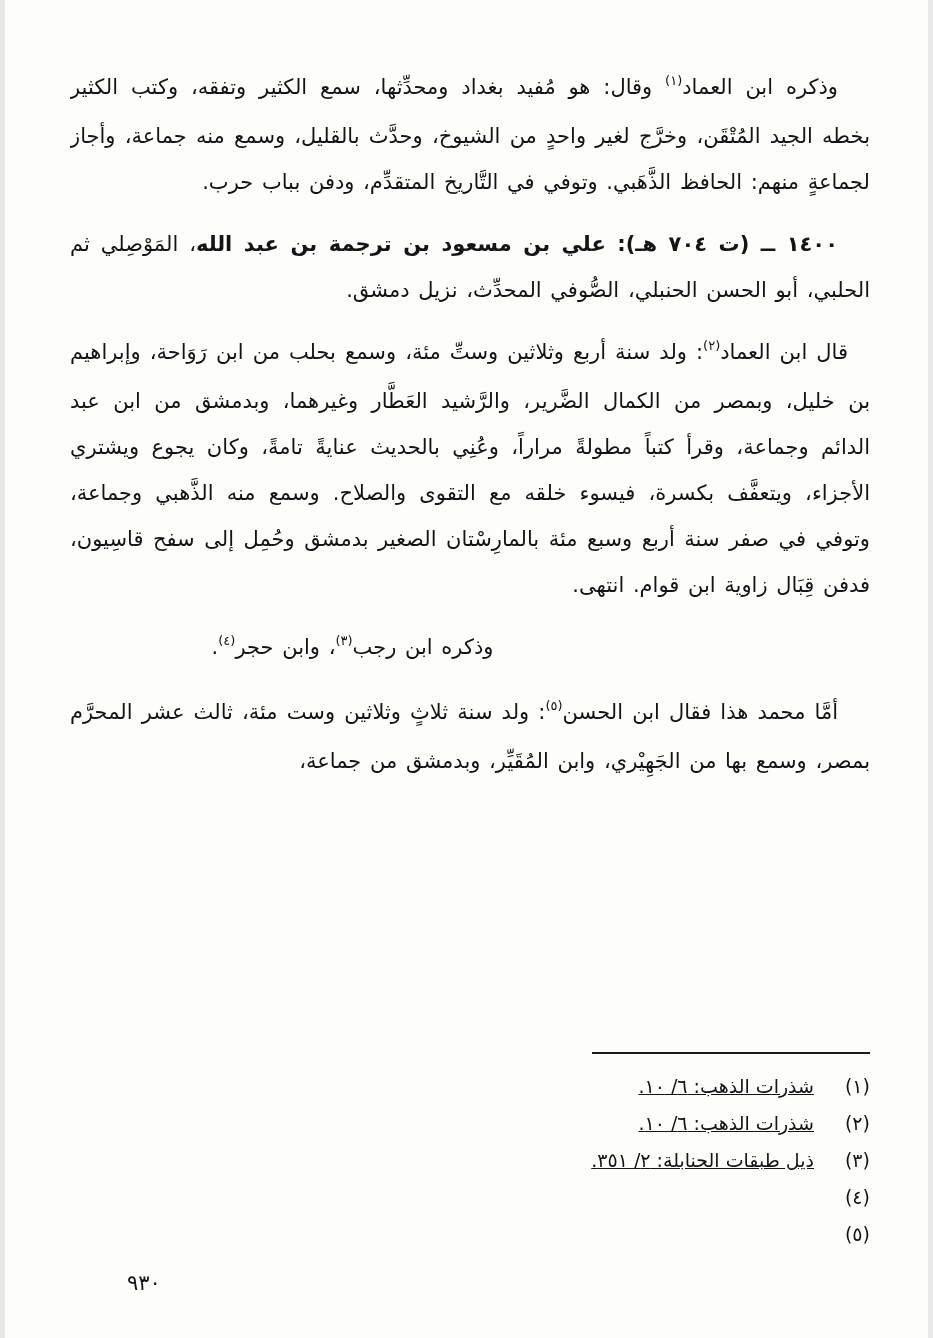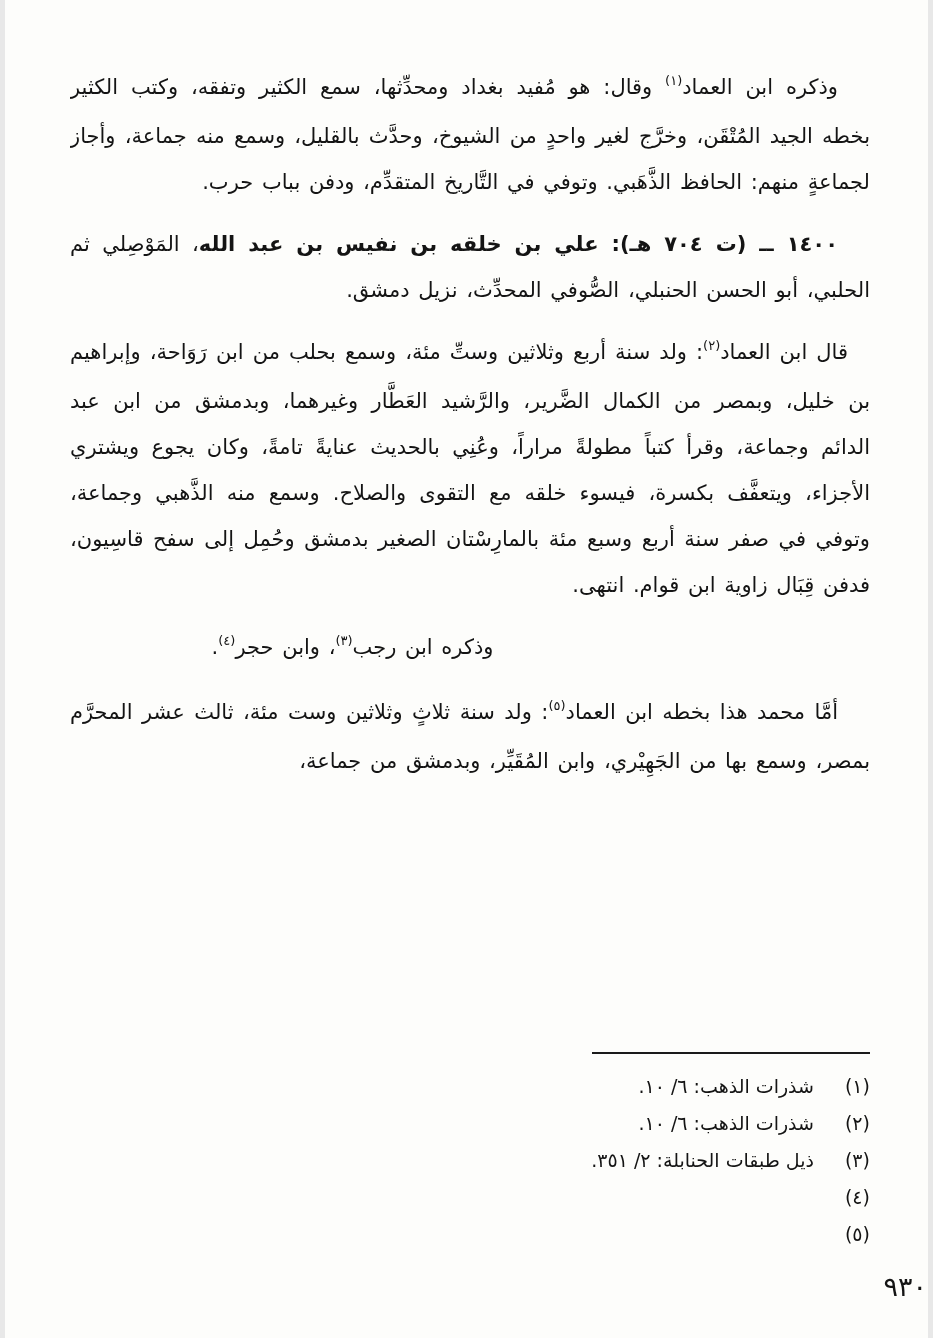--- a/index.html
+++ b/index.html
@@ -55,45 +55,45 @@
     line-height: 37px;
   }
   .fn-row {
     display: flex;
     gap: 16px;
   }
   .fn-num {
     flex: 0 0 40px;
     white-space: nowrap;
   }
-  .fn-text { white-space: nowrap; }
+  .fn-text { white-space: nowrap; text-decoration: underline; }
   .page-number {
     margin-top: 18px;
-    text-align: right;
-    font-size: 27px;
+    text-align: left;
+    font-size: 21px;
     transform: translateX(57px);
   }
 </style>
 </head>
 <body>
 
 <div class="page">
 
   <main class="main-text">
 
     <p class="para"><span>وذكره ابن العماد</span><span class="fn-ref">(١)</span><span> وقال: هو مُفيد بغداد ومحدِّثها، سمع الكثير وتفقه، وكتب الكثير بخطه الجيد المُتْقَن، وخرَّج لغير واحدٍ من الشيوخ، وحدَّث بالقليل، وسمع منه جماعة، وأجاز لجماعةٍ منهم: الحافظ الذَّهَبي. وتوفي في التَّاريخ المتقدِّم، ودفن بباب حرب.</span></p>
 
-    <p class="para"><span class="bold">١٤٠٠ ــ (ت ٧٠٤ هـ): </span><span class="bold">علي بن خلقه بن نفيس بن عبد الله</span><span>، المَوْصِلي ثم الحلبي، أبو الحسن الحنبلي، الصُّوفي المحدِّث، نزيل دمشق.</span></p>
+    <p class="para"><span class="bold">١٤٠٠ ــ (ت ٧٠٤ هـ): </span><span class="bold">علي بن مسعود بن ترجمة بن عبد الله</span><span>، المَوْصِلي ثم الحلبي، أبو الحسن الحنبلي، الصُّوفي المحدِّث، نزيل دمشق.</span></p>
 
     <p class="para biography-1400"><span>قال ابن العماد</span><span class="fn-ref">(٢)</span><span>: ولد سنة أربع وثلاثين وستِّ مئة، وسمع بحلب من ابن رَوَاحة، وإبراهيم بن خليل، وبمصر من الكمال الضَّرير، والرَّشيد العَطَّار وغيرهما، وبدمشق من ابن عبد الدائم وجماعة، وقرأ كتباً مطولةً مراراً، وعُنِي بالحديث عنايةً تامةً، وكان يجوع ويشتري الأجزاء، ويتعفَّف بكسرة، فيسوء خلقه مع التقوى والصلاح. وسمع منه الذَّهبي وجماعة، وتوفي في صفر سنة أربع وسبع مئة بالمارِسْتان الصغير بدمشق وحُمِل إلى سفح قاسِيون، فدفن قِبَال زاوية ابن قوام. انتهى.</span></p>
 
     <p class="para deep-indent"><span>وذكره ابن رجب</span><span class="fn-ref">(٣)</span><span>، وابن حجر</span><span class="fn-ref">(٤)</span><span>.</span></p>
 
 
-    <p class="para"><span>أمَّا محمد هذا بخطه ابن العماد</span><span class="fn-ref">(٥)</span><span>: ولد سنة ثلاثٍ وثلاثين وست مئة، ثالث عشر المحرَّم بمصر، وسمع بها من الجَهِيْري، وابن المُقَيِّر، وبدمشق من جماعة،</span></p>
+    <p class="para"><span>أمَّا محمد هذا فقال ابن الحسن</span><span class="fn-ref">(٥)</span><span>: ولد سنة ثلاثٍ وثلاثين وست مئة، ثالث عشر المحرَّم بمصر، وسمع بها من الجَهِيْري، وابن المُقَيِّر، وبدمشق من جماعة،</span></p>
 
   </main>
 
   <div class="fn-separator"></div>
 
   <section class="footnotes">
     <div class="fn-row">
       <span class="fn-num">(١)</span>
       <span class="fn-text">شذرات الذهب: ٦/ ١٠.</span>
     </div>

